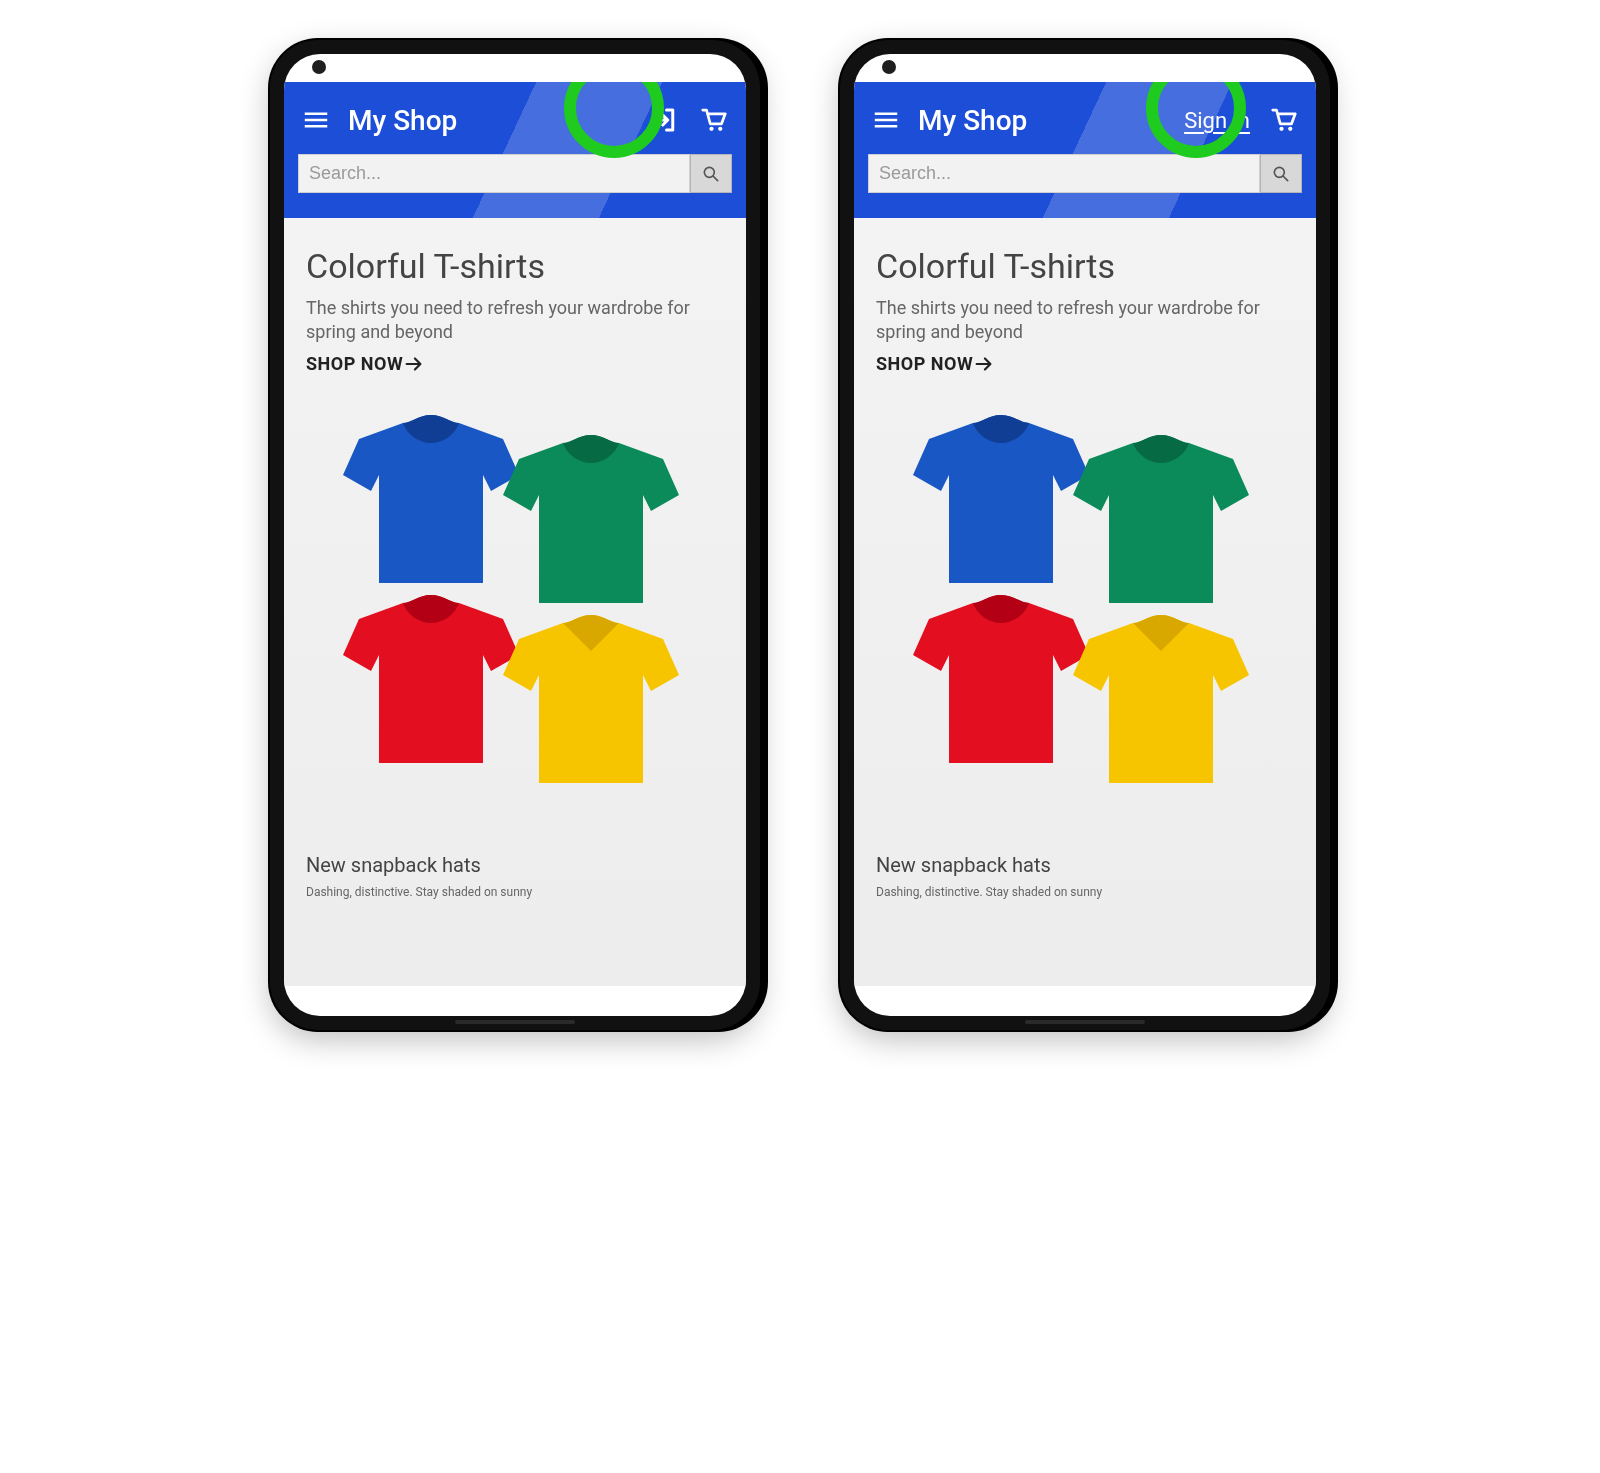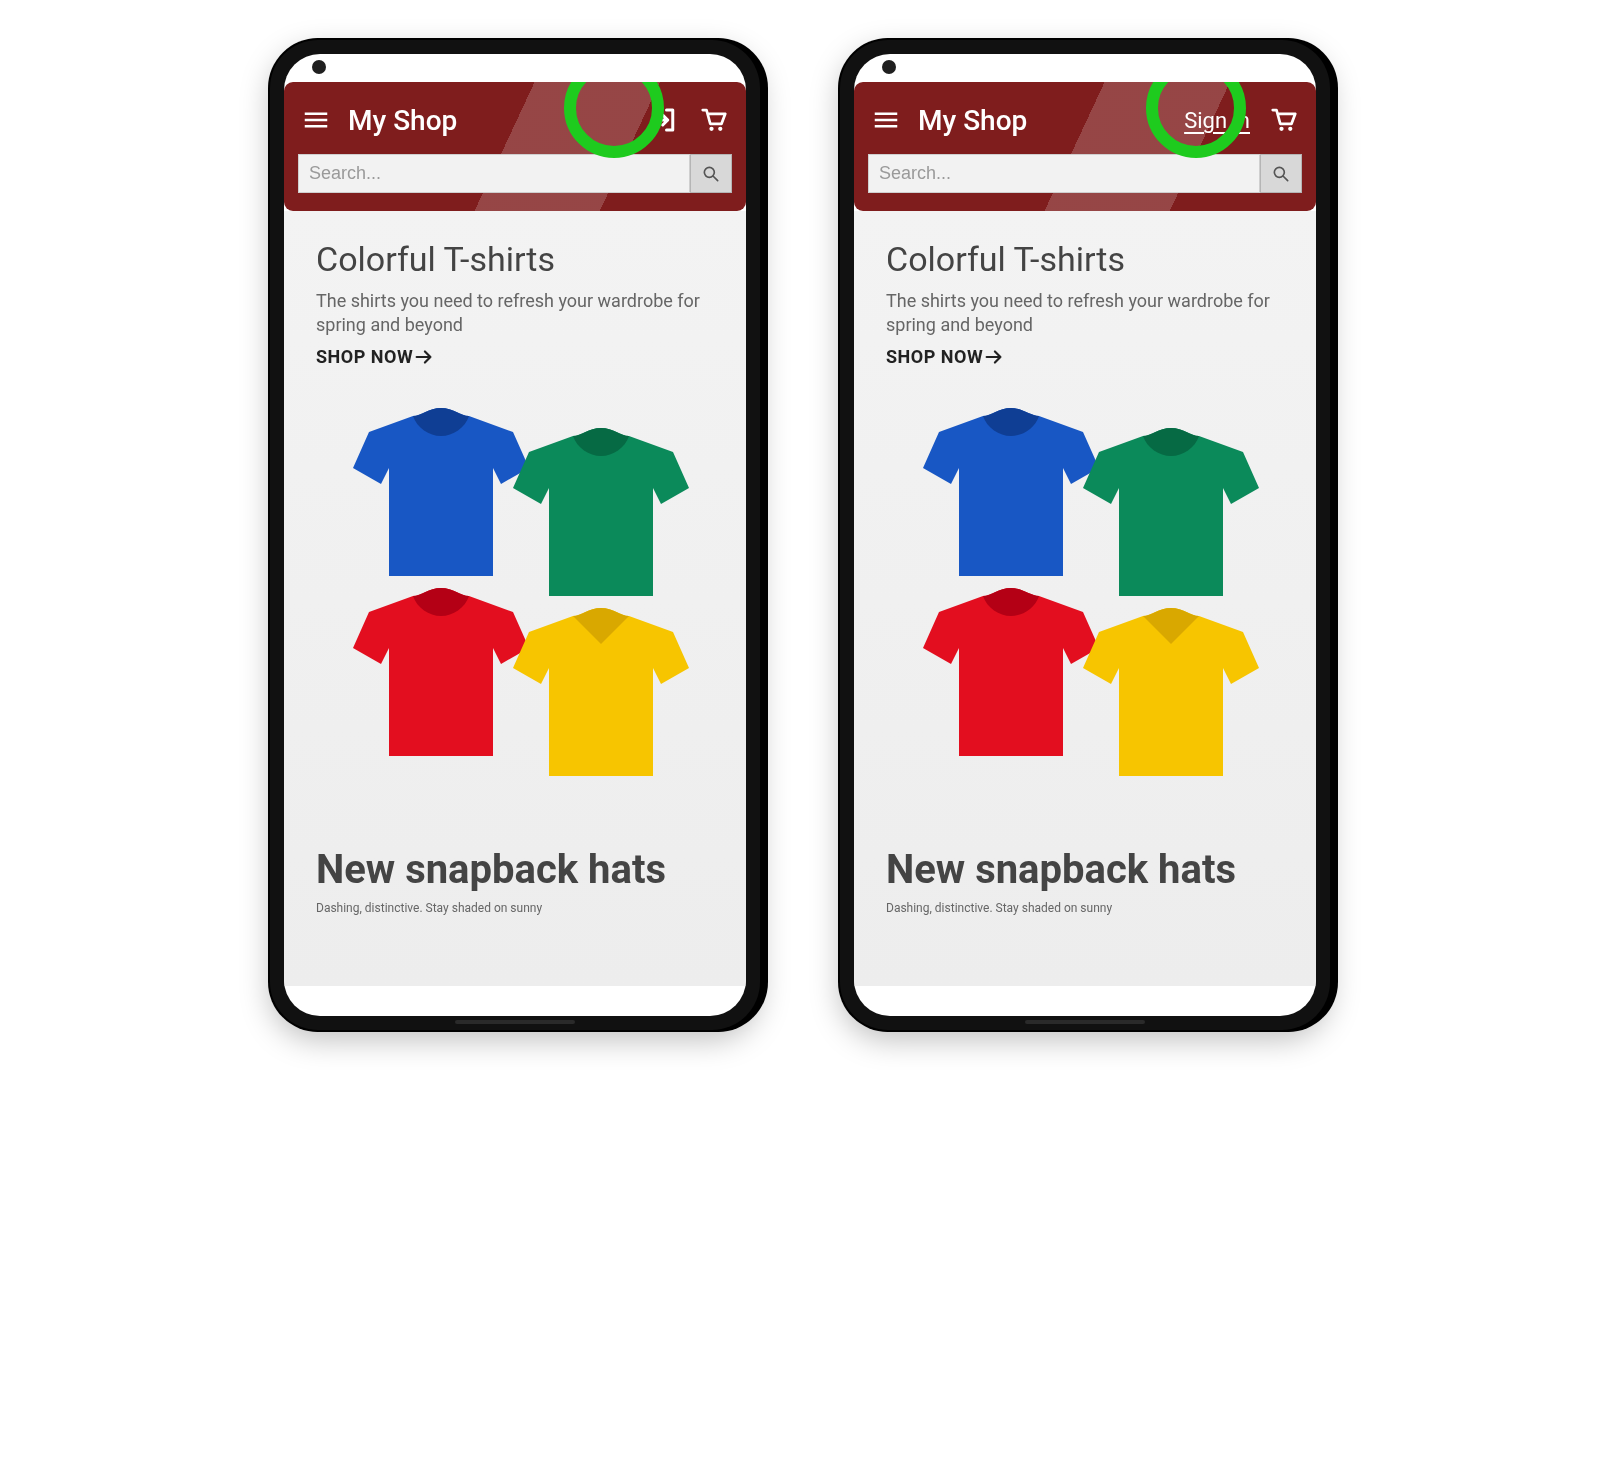--- a/index.html
+++ b/index.html
@@ -48,25 +48,24 @@
   .screen {
     position:absolute;
     top:28px; left:0; right:0; bottom:30px;
     display:flex;
     flex-direction:column;
     overflow:hidden;
   }
 
   
   .appbar {
-    background: #7f1d1d;
+    background: #1d4ed8;
     color:#fff;
-    padding: 14px 14px 18px;
+    padding: 14px 14px 25px;
     position:relative;
-    border-radius:9px;
   }
   .sheen{
     position:absolute;
     top:0;left:0;right:0;bottom:0;
     background: linear-gradient(115deg, rgba(255,255,255,0) 48%, rgba(255,255,255,0.18) 48%, rgba(255,255,255,0.18) 72%, rgba(255,255,255,0) 72%);
     pointer-events:none;
   }
   .topbar {
     display:flex;
     align-items:center;
@@ -128,21 +127,21 @@
     cursor:pointer;
     color:#555;
   }
   .searchbtn svg{width:20px;height:20px;}
 
   
   .content{
     flex:1;
     overflow:hidden;
     background:linear-gradient(#f3f3f3,#ededed);
-    padding:28px 32px 0;
+    padding:28px 22px 0;
     color:#333;
   }
   .h1{
     font-size:34px;
     font-weight:400;
     color:#444;
     margin-bottom:10px;
   }
   .sub{
     font-size:18px;
@@ -174,22 +173,22 @@
   }
   .shirt.blue{ top:10px; left:20px; }
   .shirt.green{ top:30px; left:180px; }
   .shirt.red{ top:190px; left:20px; }
   .shirt.yellow{ top:210px; left:180px; }
 
   .section2{
     margin-top:24px;
   }
   .h2{
-    font-size:40px;
-    font-weight:700;
+    font-size:20px;
+    font-weight:400;
     color:#444;
     margin-bottom:8px;
   }
   .sub2{
     font-size:12px;
     color:#666;
     white-space:nowrap;
     overflow:hidden;
   }
 </style>

